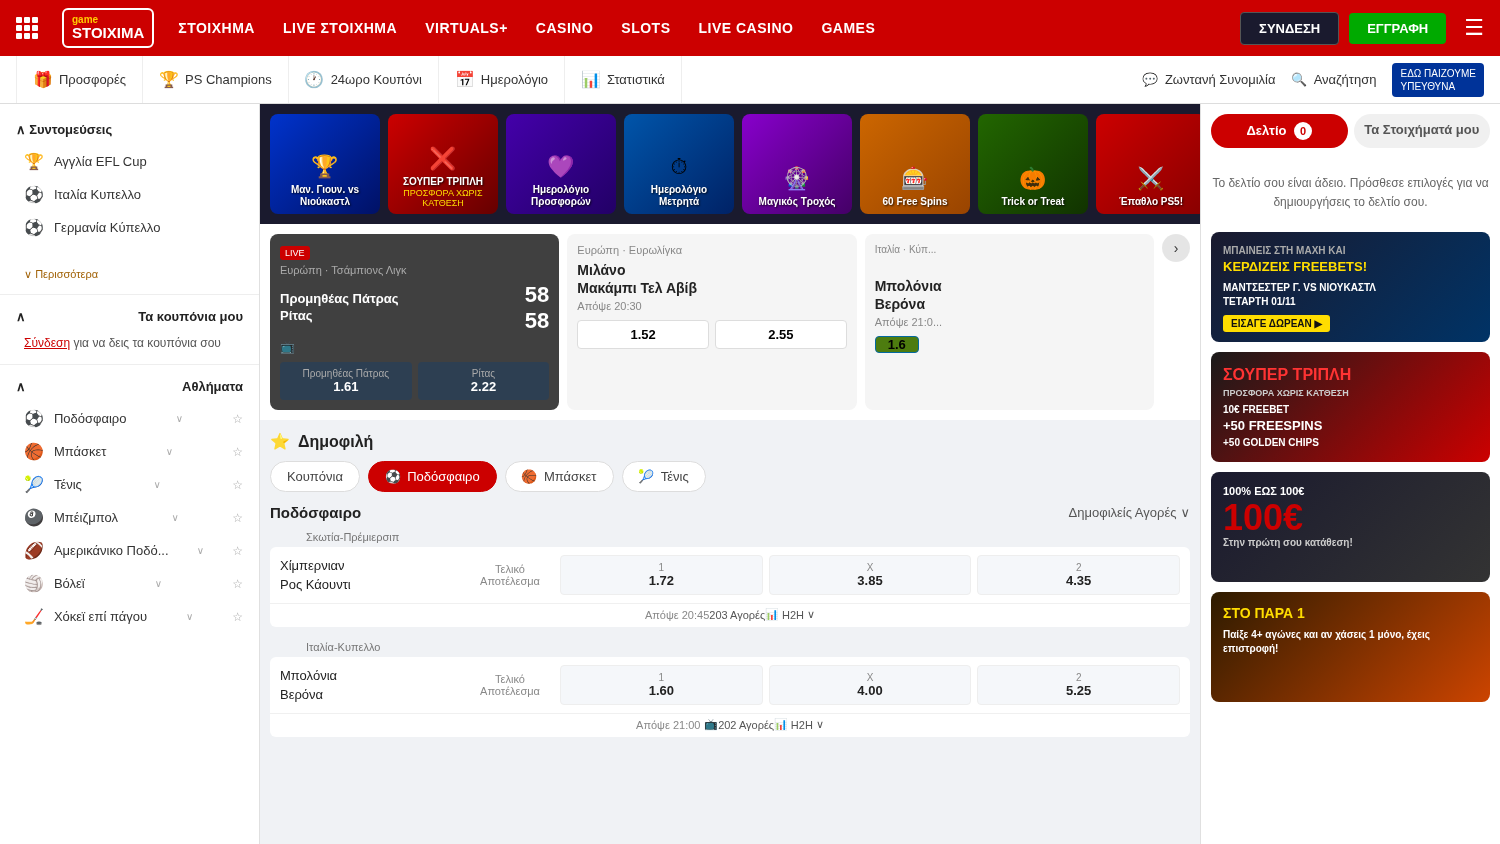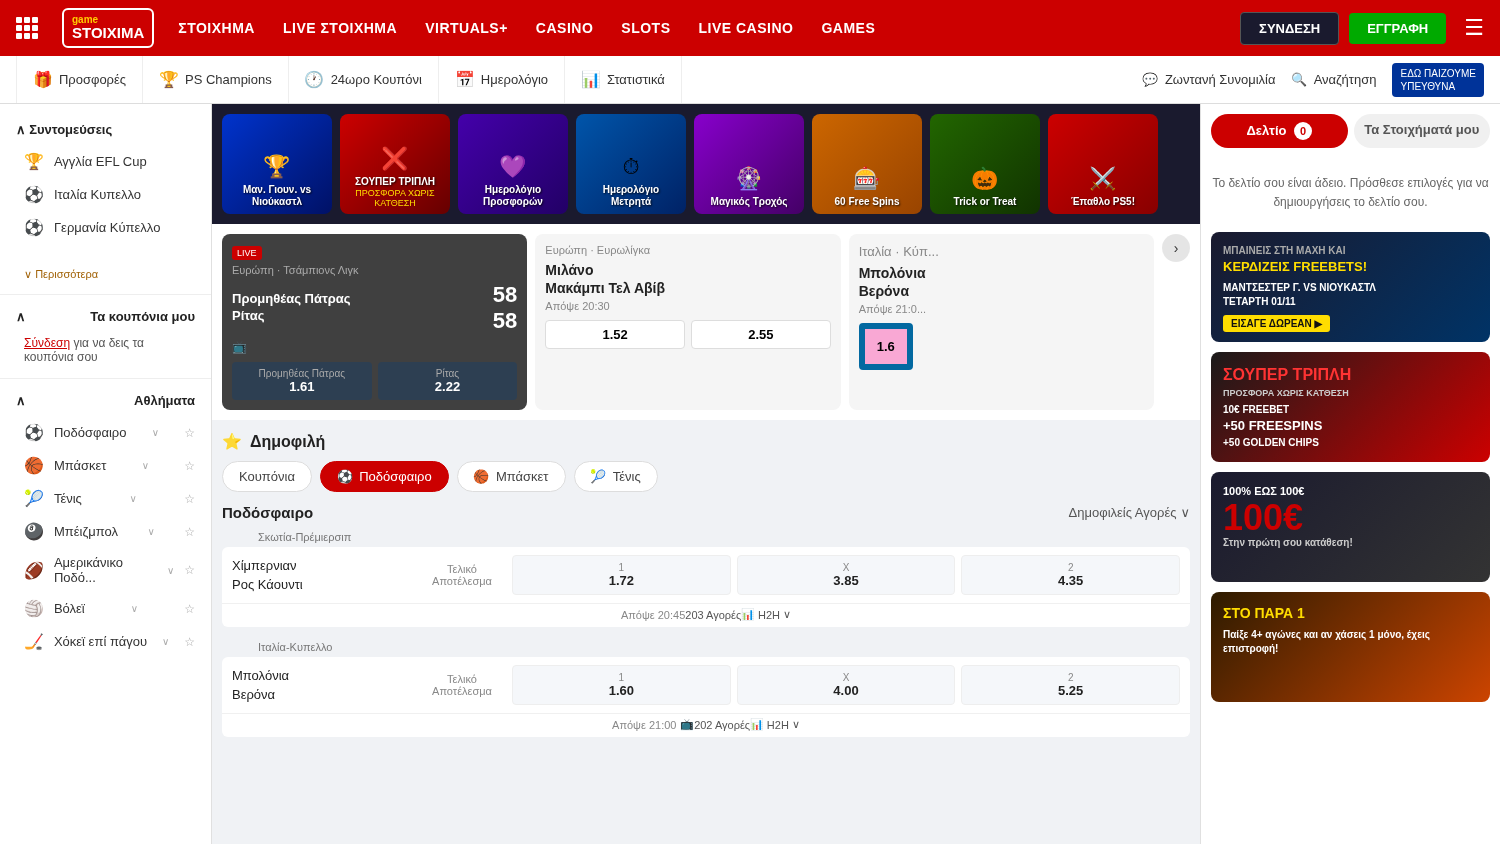--- a/index.html
+++ b/index.html
@@ -136,21 +136,21 @@
     }
 
     
     .main-layout {
       display: flex;
       min-height: calc(844px - 104px);
     }
 
     
     .sidebar {
-      width: 212px;
+      width: 260px;
       background: white;
       border-right: 1px solid #e0e0e0;
       flex-shrink: 0;
       padding: 10px 0;
     }
     .sidebar-section-header {
       display: flex;
       align-items: center;
       justify-content: space-between;
       padding: 8px 16px;
@@ -726,25 +726,25 @@
         <div style="font-size:14px; color:#222; font-weight:bold; margin-bottom:2px;">Μιλάνο</div>
         <div style="font-size:14px; color:#222; font-weight:bold; margin-bottom:4px;">Μακάμπι Τελ Αβίβ</div>
         <div style="font-size:11px; color:#888; margin-bottom:8px;">Απόψε 20:30</div>
         <div style="display:flex; gap:6px;">
           <button style="flex:1; background:white; border:1px solid #ddd; border-radius:4px; padding:6px; cursor:pointer; text-align:center; font-size:13px; font-weight:bold;">1.52</button>
           <button style="flex:1; background:white; border:1px solid #ddd; border-radius:4px; padding:6px; cursor:pointer; text-align:center; font-size:13px; font-weight:bold;">2.55</button>
         </div>
       </div>
 
       <div style="flex:1; background:#f5f5f5; border-radius:8px; padding:10px; min-width:0; overflow:hidden;">
-        <div style="font-size:13px; color:#888; margin-bottom:6px;">Ιταλία · Κύπ...</div>
+        <div style="font-size:10px; color:#888; margin-bottom:23px;">Ιταλία · Κύπ...</div>
         <div style="font-size:14px; color:#222; font-weight:bold; margin-bottom:2px;">Μπολόνια</div>
         <div style="font-size:14px; color:#222; font-weight:bold; margin-bottom:4px;">Βερόνα</div>
         <div style="font-size:11px; color:#888; margin-bottom:8px;">Απόψε 21:0...</div>
-        <button style="background:#f9a8d4; border:6px solid #0369a1; border-radius:4px; padding:10px 12px; cursor:pointer; text-align:center; font-size:13px; font-weight:bold;">
+        <button style="background:#4d7c0f; border:1px solid #0369a1; border-radius:4px; padding:0 12px; cursor:pointer; text-align:center; font-size:13px; font-weight:bold;">
           <span>1.6</span>
         </button>
       </div>
 
       <button class="carousel-nav-btn" style="background: rgba(0,0,0,0.1); color:#333;">›</button>
     </div>
 
     <div class="popular-section">
       <div class="popular-header">
         <span style="color:#ffaa00; font-size:16px;">⭐</span>

